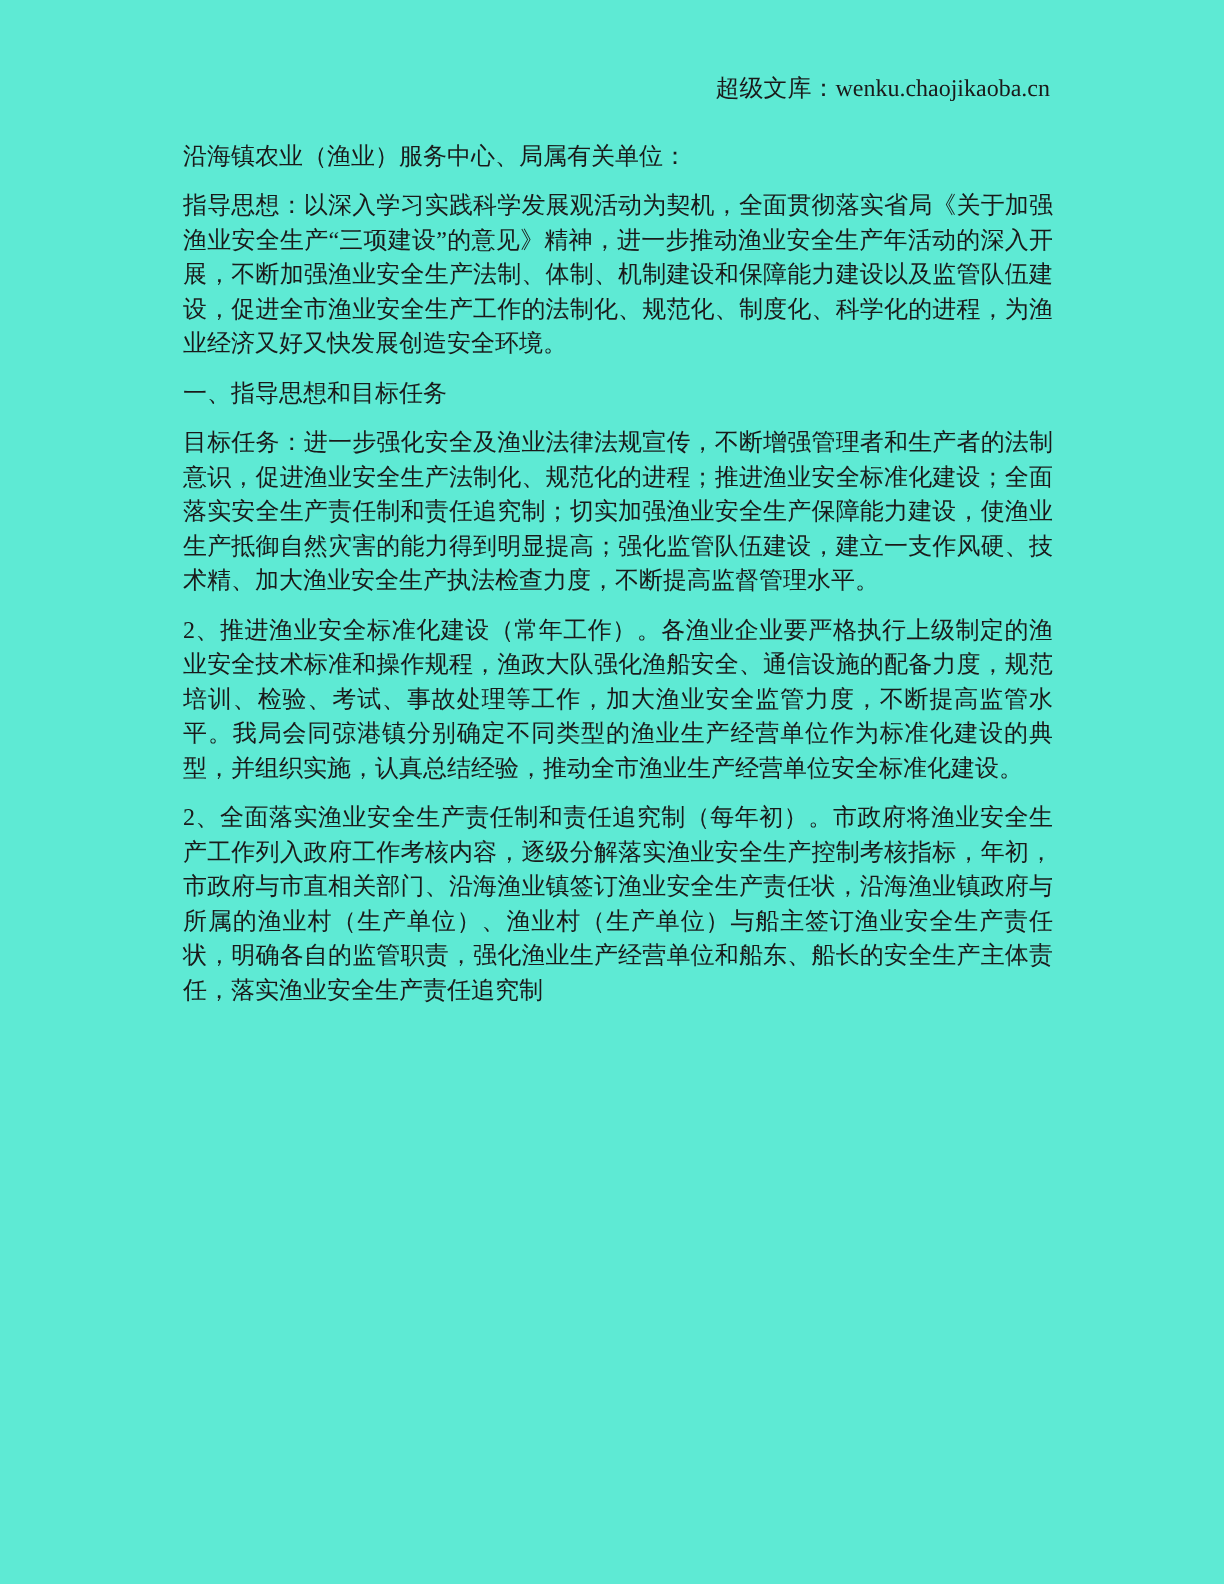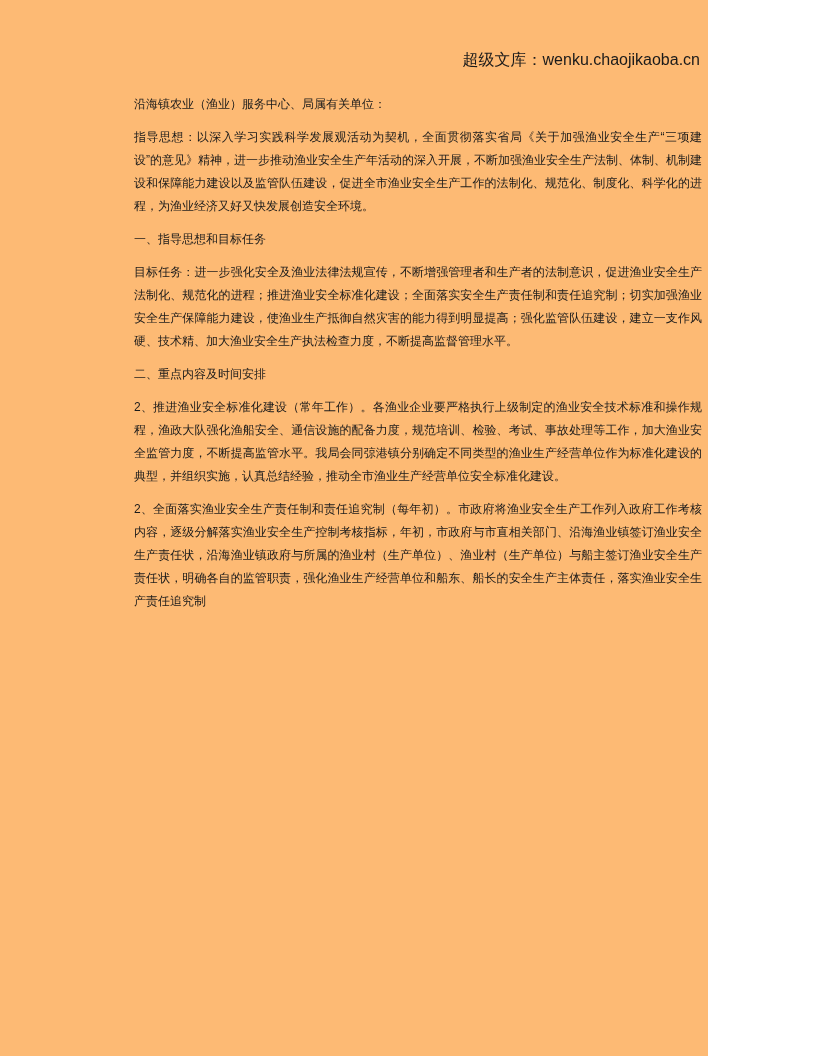--- a/index.html
+++ b/index.html
@@ -2,63 +2,62 @@
 <html><head>
 <meta charset="utf-8">
 <style>
   html, body {
     margin: 0;
     padding: 0;
     background: #ffffff;
   }
   .page {
     position: relative;
-    width: 708px;
+    width: 816px;
     height: 1056px;
-    background: #fdba74;
+    background: #5eead4;
     overflow: hidden;
-    font-family: Liberation Sans, sans-serif;
+    font-family: Liberation Serif, serif;
     color: #1a1a1a;
   }
   .doc-header {
     position: absolute;
     top: 48px;
     left: 118px;
     width: 582px;
     text-align: right;
     font-size: 16px;
     line-height: 23px;
     white-space: nowrap;
   }
   .doc-content {
     position: absolute;
     top: 93px;
     left: 118px;
     width: 584px;
   }
   .doc-content p {
-    margin: 0 0 10px 16px;
-    font-size: 12px;
+    margin: 0 0 10px 4px;
+    font-size: 16px;
     line-height: 23px;
     text-align: justify;
     word-break: break-all;
   }
 </style>
 </head>
 <body>
 
 <div class="page">
 
   <div class="doc-header">
     <span>超级文库：wenku.chaojikaoba.cn</span>
   </div>
 
   <div class="doc-content">
     <p>沿海镇农业（渔业）服务中心、局属有关单位：</p>
     <p>指导思想：以深入学习实践科学发展观活动为契机，全面贯彻落实省局《关于加强渔业安全生产“三项建设”的意见》精神，进一步推动渔业安全生产年活动的深入开展，不断加强渔业安全生产法制、体制、机制建设和保障能力建设以及监管队伍建设，促进全市渔业安全生产工作的法制化、规范化、制度化、科学化的进程，为渔业经济又好又快发展创造安全环境。</p>
     <p>一、指导思想和目标任务</p>
     <p>目标任务：进一步强化安全及渔业法律法规宣传，不断增强管理者和生产者的法制意识，促进渔业安全生产法制化、规范化的进程；推进渔业安全标准化建设；全面落实安全生产责任制和责任追究制；切实加强渔业安全生产保障能力建设，使渔业生产抵御自然灾害的能力得到明显提高；强化监管队伍建设，建立一支作风硬、技术精、加大渔业安全生产执法检查力度，不断提高监督管理水平。</p>
-    <p>二、重点内容及时间安排</p>
     <p>2、推进渔业安全标准化建设（常年工作）。各渔业企业要严格执行上级制定的渔业安全技术标准和操作规程，渔政大队强化渔船安全、通信设施的配备力度，规范培训、检验、考试、事故处理等工作，加大渔业安全监管力度，不断提高监管水平。我局会同弶港镇分别确定不同类型的渔业生产经营单位作为标准化建设的典型，并组织实施，认真总结经验，推动全市渔业生产经营单位安全标准化建设。</p>
     <p>2、全面落实渔业安全生产责任制和责任追究制（每年初）。市政府将渔业安全生产工作列入政府工作考核内容，逐级分解落实渔业安全生产控制考核指标，年初，市政府与市直相关部门、沿海渔业镇签订渔业安全生产责任状，沿海渔业镇政府与所属的渔业村（生产单位）、渔业村（生产单位）与船主签订渔业安全生产责任状，明确各自的监管职责，强化渔业生产经营单位和船东、船长的安全生产主体责任，落实渔业安全生产责任追究制</p>
   </div>
 
 </div>
 
 </body></html>

